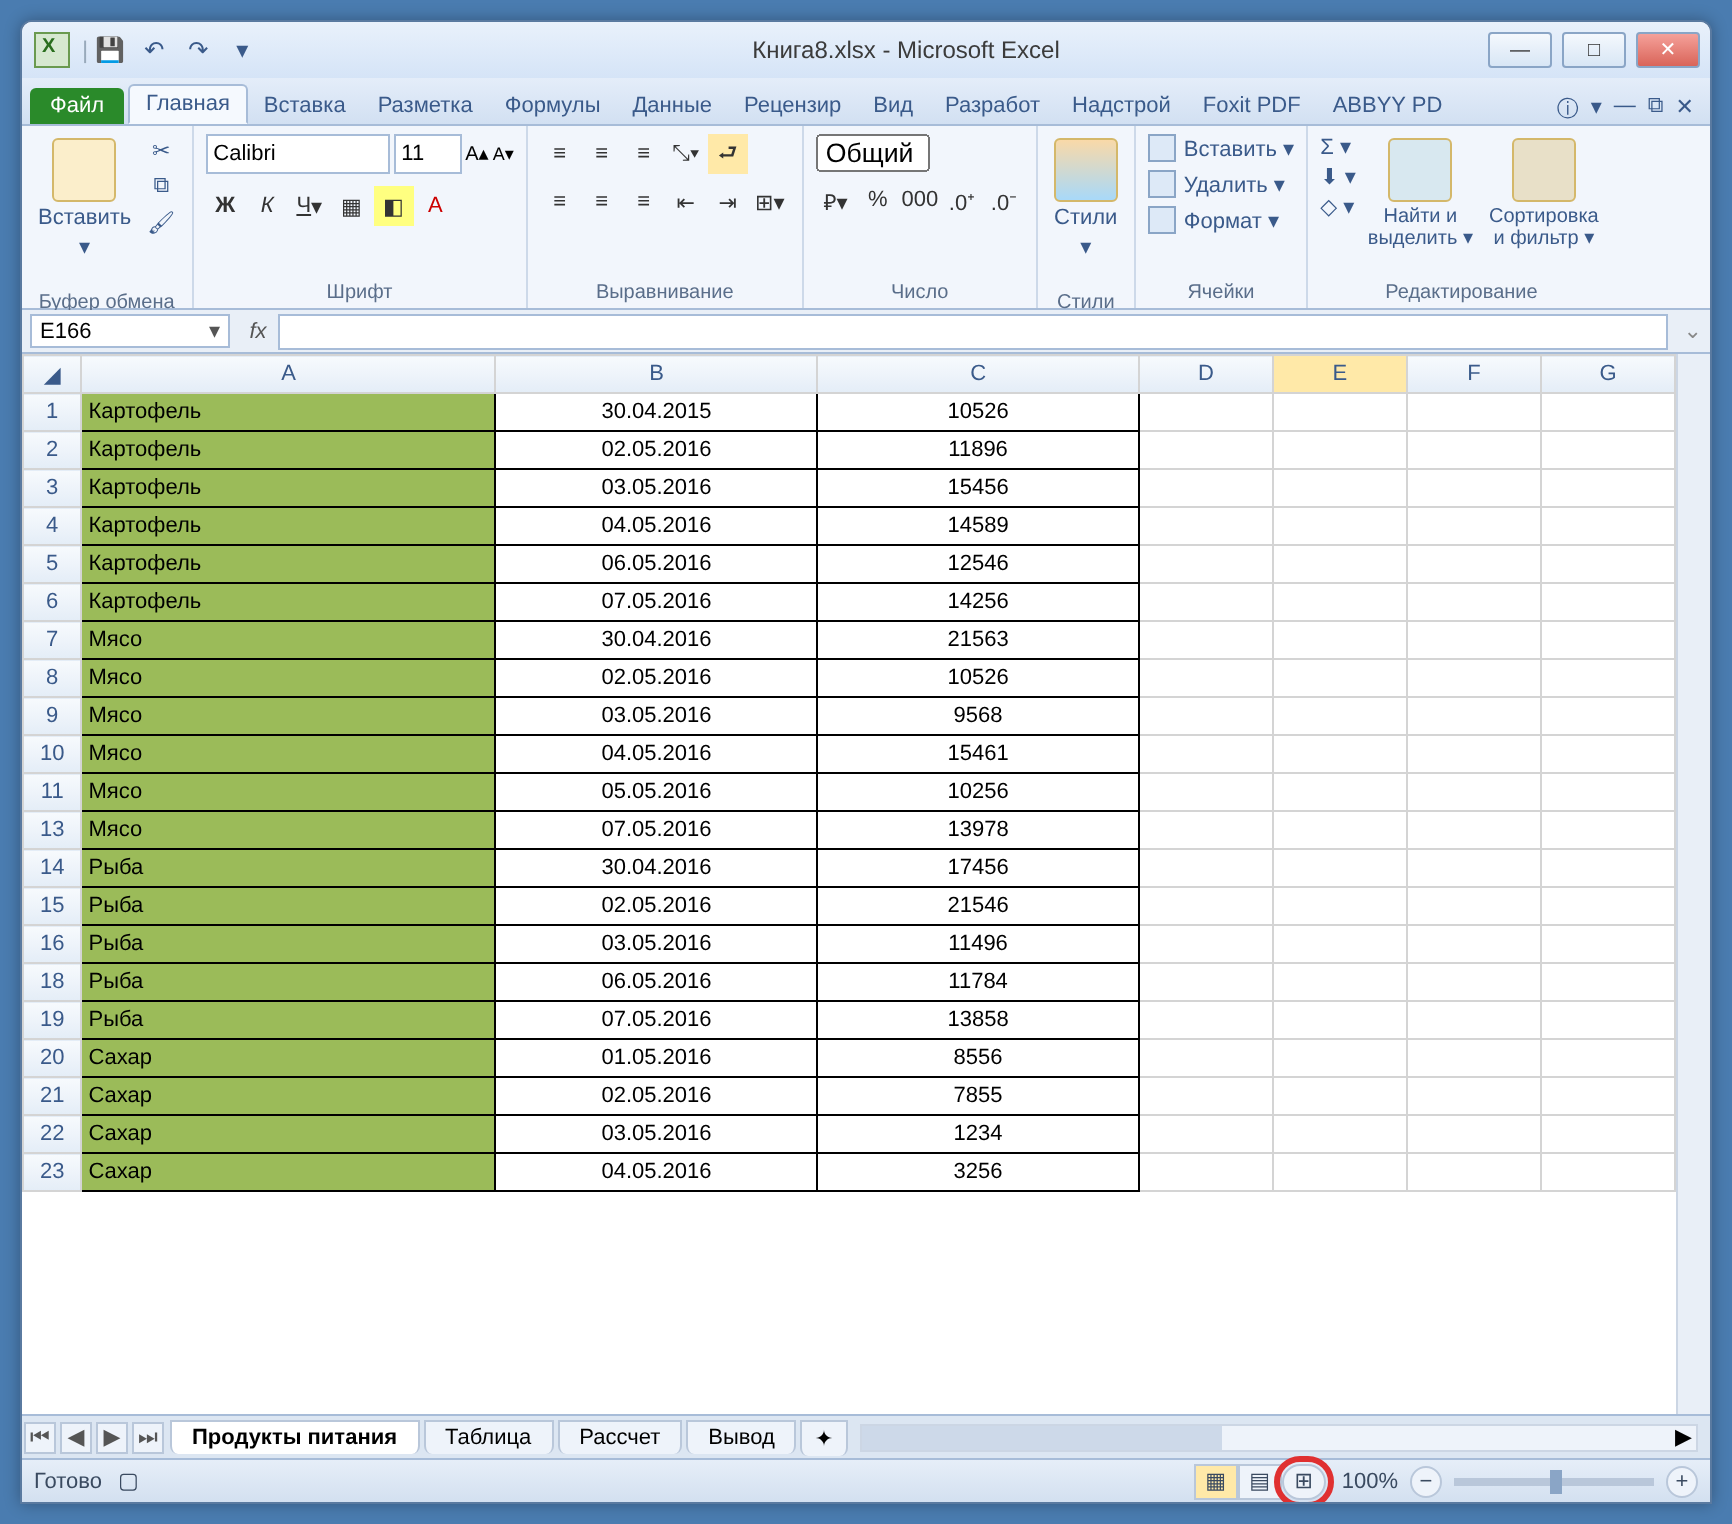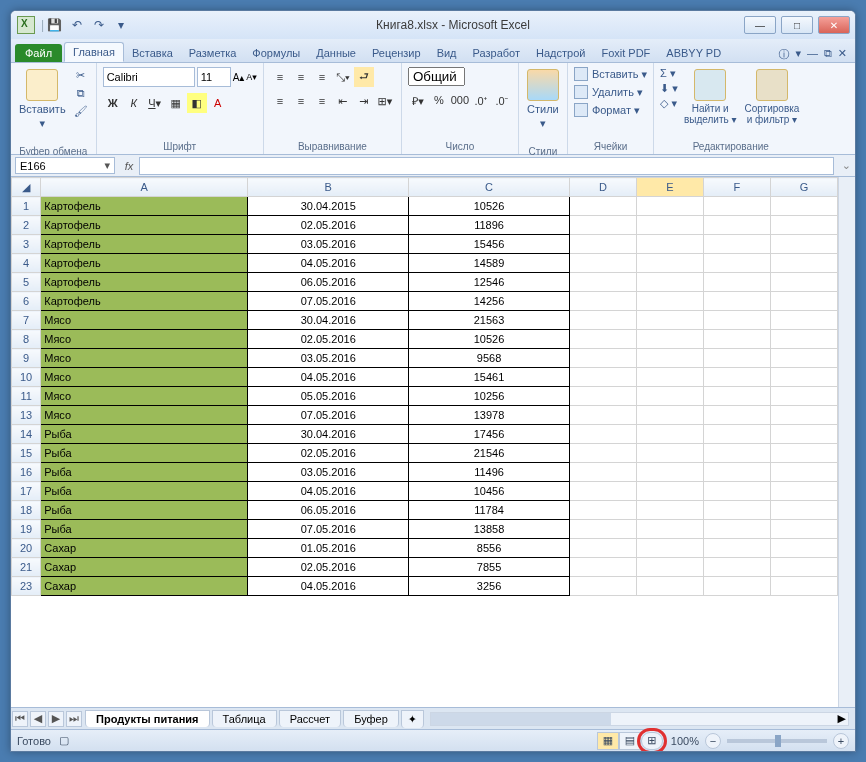--- a/index.html
+++ b/index.html
@@ -424,30 +424,20 @@
               <th>16</th>
               <td class="colA">Рыба</td>
               <td class="colB">03.05.2016</td>
               <td class="colC">11496</td>
               <td class="colO"></td>
               <td class="colO"></td>
               <td class="colO"></td>
               <td class="colO"></td>
             </tr>
             <tr>
-              <th>17</th>
-              <td class="colA">Рыба</td>
-              <td class="colB">04.05.2016</td>
-              <td class="colC">10456</td>
-              <td class="colO"></td>
-              <td class="colO"></td>
-              <td class="colO"></td>
-              <td class="colO"></td>
-            </tr>
-            <tr>
               <th>18</th>
               <td class="colA">Рыба</td>
               <td class="colB">06.05.2016</td>
               <td class="colC">11784</td>
               <td class="colO"></td>
               <td class="colO"></td>
               <td class="colO"></td>
               <td class="colO"></td>
             </tr>
             <tr>
@@ -468,20 +458,30 @@
               <td class="colO"></td>
               <td class="colO"></td>
               <td class="colO"></td>
               <td class="colO"></td>
             </tr>
             <tr>
               <th>21</th>
               <td class="colA">Сахар</td>
               <td class="colB">02.05.2016</td>
               <td class="colC">7855</td>
+              <td class="colO"></td>
+              <td class="colO"></td>
+              <td class="colO"></td>
+              <td class="colO"></td>
+            </tr>
+            <tr>
+              <th>22</th>
+              <td class="colA">Сахар</td>
+              <td class="colB">03.05.2016</td>
+              <td class="colC">1234</td>
               <td class="colO"></td>
               <td class="colO"></td>
               <td class="colO"></td>
               <td class="colO"></td>
             </tr>
             <tr>
               <th>23</th>
               <td class="colA">Сахар</td>
               <td class="colB">04.05.2016</td>
               <td class="colC">3256</td>
@@ -499,21 +499,21 @@
   <div class="sheetbar">
     <div class="nav">
       <span>⏮</span>
       <span>◀</span>
       <span>▶</span>
       <span>⏭</span>
     </div>
     <span class="tab active">Продукты питания</span>
     <span class="tab">Таблица</span>
     <span class="tab">Рассчет</span>
-    <span class="tab">Буфер</span>
+    <span class="tab">Вывод</span>
     <span class="tab" style="padding:2px 6px">✦</span>
     <div class="hscroll">
         <span style="position:absolute;left:2px;top:-1px">◀</span>
         <div class="thumb"></div>
         <span style="position:absolute;right:2px;top:-1px">▶</span>
       </div>
   </div>
 
   <div class="statusbar">
     <span>Готово</span>

